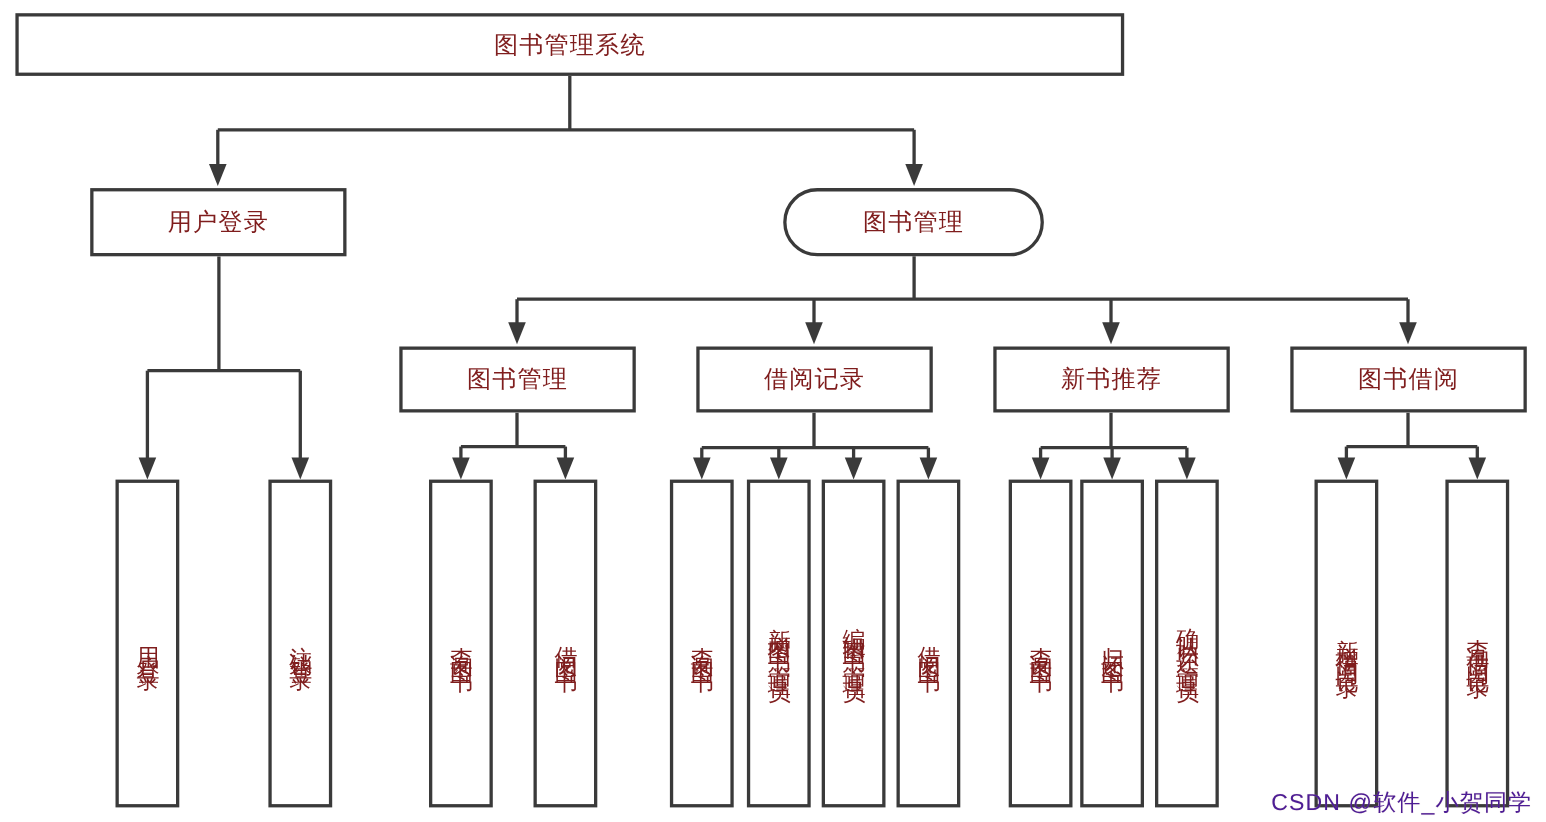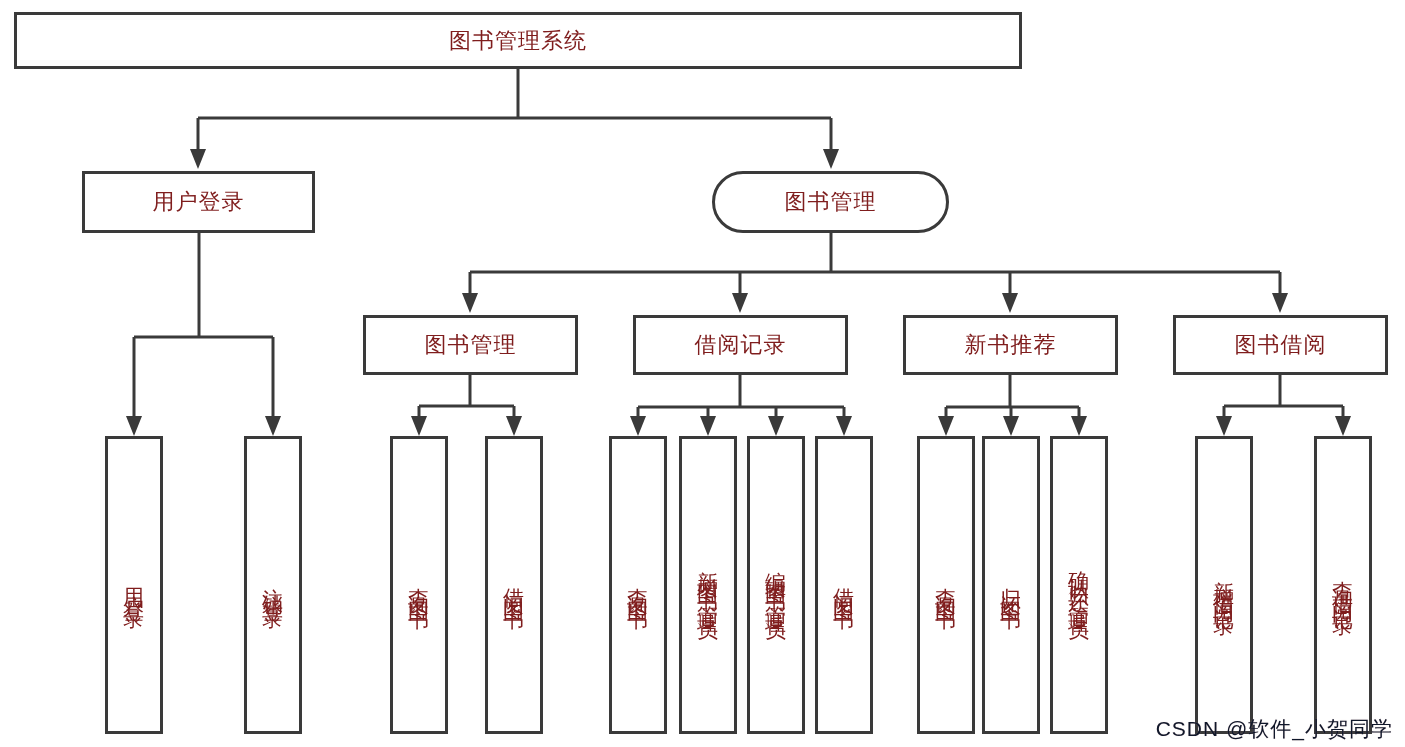--- a/index.html
+++ b/index.html
@@ -66,21 +66,21 @@
   .lf-c1 { left: 609px; }  .lf-c2 { left: 679px; }
   .lf-c3 { left: 747px; }  .lf-c4 { left: 815px; }
   .lf-d1 { left: 917px; }  .lf-d2 { left: 982px; }
   .lf-d3 { left: 1050px; }
   .lf-e1 { left: 1195px; } .lf-e2 { left: 1314px; }
   .watermark {
     position: absolute;
     right: 12px;
     bottom: 4px;
     font-size: 21px;
-    color: #0f172a;
+    color: #4c1d95;
     letter-spacing: 1px;
     text-shadow: 0 0 1px rgba(214,160,160,0.45);
     pointer-events: none;
   }
 </style>
 </head>
 <body>
 
 <div class="stage">
 

